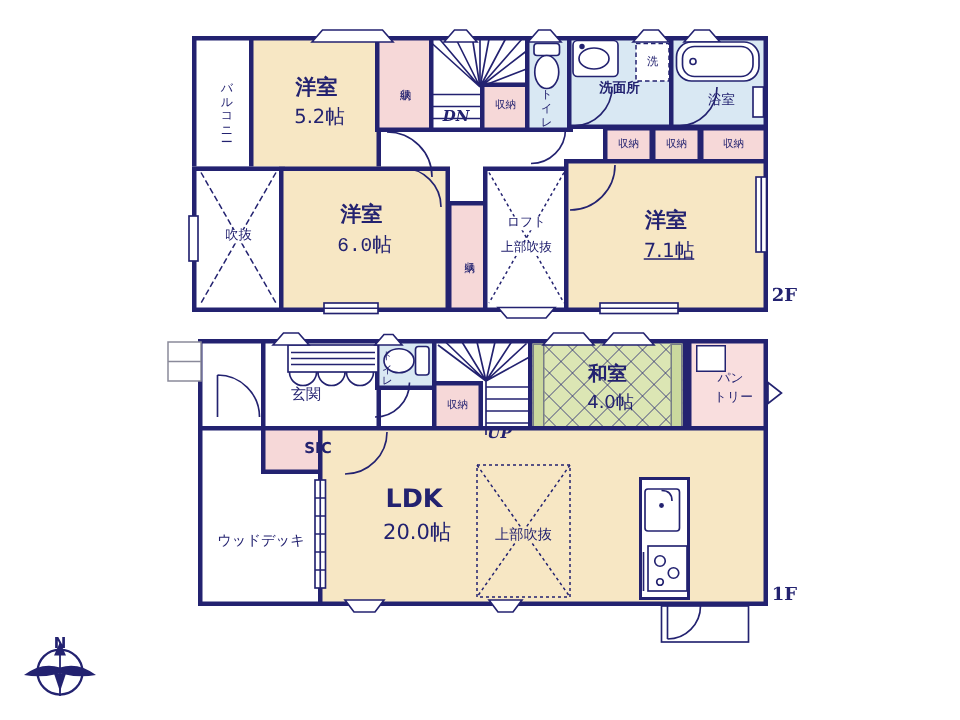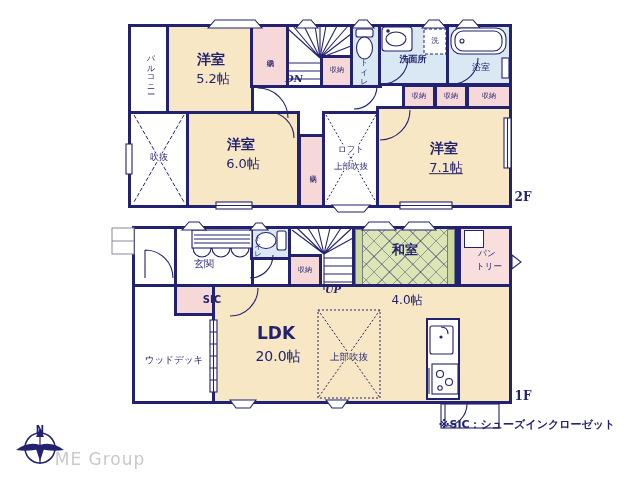--- a/index.html
+++ b/index.html
@@ -193,51 +193,49 @@
       <polygon class="fill" points="40,428 36,437 44,437"></polygon>
       <path class="fill" d="M16 450 Q28 441 40 445 Q52 441 64 450 Q52 452 40 449 Q28 452 16 450 Z"></path>
       <polygon class="fill" points="36,449 44,449 40,461"></polygon>
     </g>
   </svg>
 
   <div class="lbl v" style="left:150px;top:70px;font-size:8px;">バルコニー</div>
   <div class="lbl b" style="left:211px;top:59px;font-size:14px;">洋室</div>
   <div class="lbl" style="left:213px;top:79px;font-size:13px;">5.2帖</div>
   <div class="lbl v" style="left:270px;top:54px;font-size:7.5px;">収納</div>
-  <div class="lbl it b" style="left:294px;top:79px;font-size:10px;">DN</div>
+  <div class="lbl it b" style="left:304px;top:79px;font-size:10px;">DN</div>
   <div class="lbl" style="left:337px;top:71px;font-size:7px;">収納</div>
   <div class="lbl v" style="left:364px;top:68px;font-size:7.5px;">トイレ</div>
   <div class="lbl" style="left:413px;top:60px;font-size:9px;font-weight:bold;">洗面所</div>
   <div class="lbl" style="left:435px;top:41px;font-size:7.5px;">洗</div>
   <div class="lbl" style="left:481px;top:68px;font-size:9px;text-align:center;">浴室</div>
   <div class="lbl" style="left:419px;top:97px;font-size:7px;">収納</div>
   <div class="lbl" style="left:451px;top:97px;font-size:7px;">収納</div>
   <div class="lbl" style="left:489px;top:97px;font-size:7px;">収納</div>
   <div class="lbl wbg" style="left:159px;top:158px;font-size:9px;">吹抜</div>
   <div class="lbl b" style="left:241px;top:144px;font-size:14px;">洋室</div>
-  <div class="lbl" style="left:243px;top:164px;font-size:13px;">6.0帖</div>
+  <div class="lbl" style="left:243px;top:164px;font-size:13px;font-family:Liberation Mono, monospace;">6.0帖</div>
   <div class="lbl v" style="left:312px;top:170px;font-size:7px;">収納</div>
   <div class="lbl wbg" style="left:351px;top:149px;font-size:8.5px;">ロフト</div>
   <div class="lbl wbg" style="left:351px;top:166px;font-size:8.5px;">上部吹抜</div>
   <div class="lbl b" style="left:444px;top:148px;font-size:14px;">洋室</div>
   <div class="lbl" style="left:446px;top:168px;font-size:13px;text-decoration:underline;">7.1帖</div>
   <div class="lbl b" style="left:523px;top:197px;font-size:12px;font-family:'DejaVu Serif','Liberation Serif',serif;">2F</div>
 
   <div class="lbl" style="left:204px;top:264px;font-size:10px;">玄関</div>
   <div class="lbl v" style="left:257px;top:242px;font-size:7px;">トイレ</div>
   <div class="lbl" style="left:305px;top:271px;font-size:7px;">収納</div>
   <div class="lbl it b" style="left:333px;top:290px;font-size:10px;">UP</div>
   <div class="lbl b" style="left:405px;top:250px;font-size:13px;text-align:right;">和室</div>
-  <div class="lbl" style="left:407px;top:268px;font-size:12px;margin-top:32px;">4.0帖</div>
+  <div class="lbl" style="left:407px;top:268px;font-size:12px;">4.0帖</div>
   <div class="lbl" style="left:487px;top:253px;font-size:8.5px;">パン</div>
   <div class="lbl" style="left:489px;top:266px;font-size:8.5px;">トリー</div>
   <div class="lbl b" style="left:196px;top:300px;font-size:10px;padding-left:32px;">SIC</div>
   <div class="lbl" style="left:174px;top:361px;font-size:9.5px;font-family:Liberation Mono, monospace;">ウッドデッキ</div>
   <div class="lbl b" style="left:276px;top:334px;font-size:17px;">LDK</div>
   <div class="lbl" style="left:278px;top:356px;font-size:14px;">20.0帖</div>
   <div class="lbl cbg" style="left:349px;top:357px;font-size:9.5px;">上部吹抜</div>
   <div class="lbl b" style="left:523px;top:396px;font-size:12px;font-family:'DejaVu Serif','Liberation Serif',serif;">1F</div>
 
-  <div class="lbl" style="left:527px;top:425px;font-size:11px;font-weight:bold;">※SIC：シューズインクローゼット</div>
   <div class="lbl b" style="left:40px;top:430px;font-size:10px;">N</div>
-  <div class="lbl" style="left:100px;top:460px;font-size:17px;color:#c9c9c9;letter-spacing:1px;">ME Group</div>
 
 </div>
 
 </body></html>

